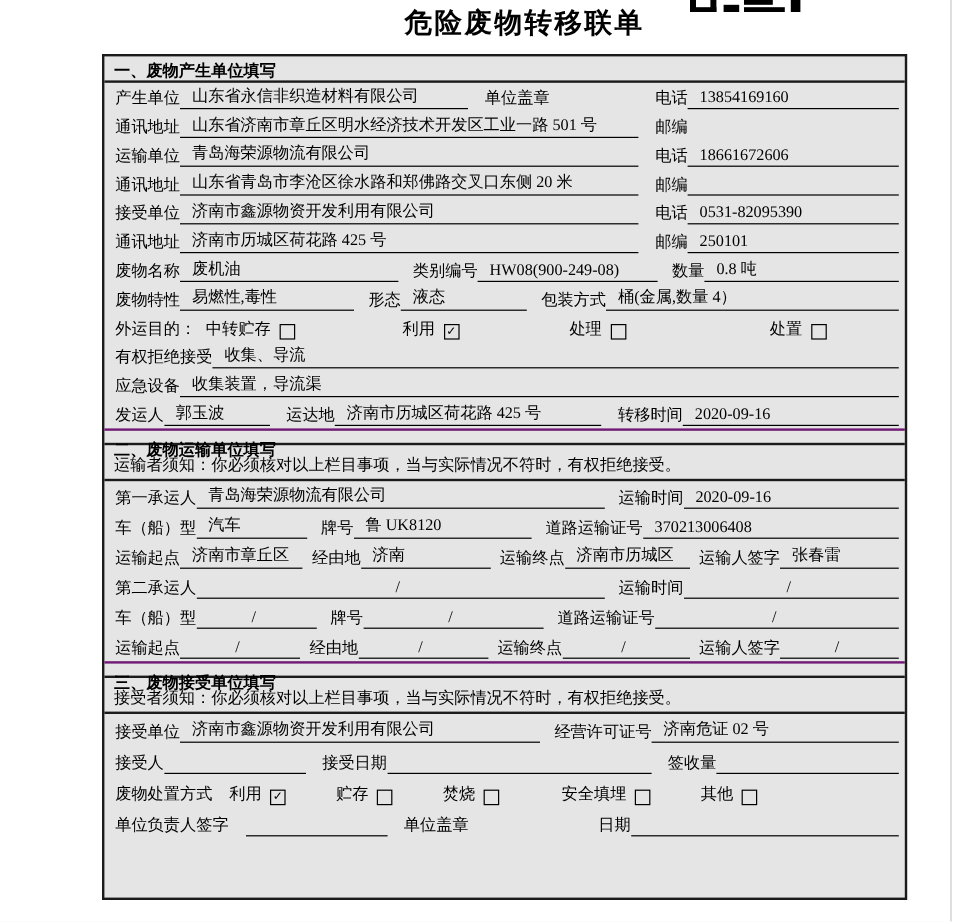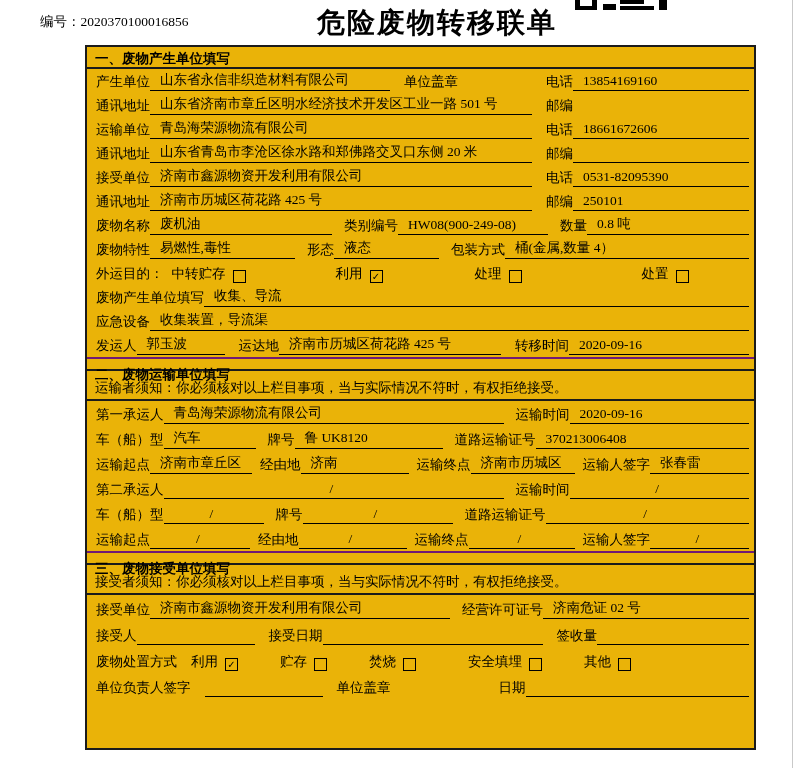--- a/index.html
+++ b/index.html
@@ -4,32 +4,32 @@
 <style>
   * { box-sizing: border-box; margin: 0; padding: 0; }
   html,body { width:796px; height:768px; background:#fff; }
   body { font-family:"Liberation Serif","DejaVu Serif",serif; color:#000; font-size:13.5px; overflow:hidden; }
   .page { position:relative; width:796px; height:768px; background:#fff; }
   .page-edge { position:absolute; right:3px; top:0; bottom:0; width:1px; background:#c9c9c9; }
 
   .serial { position:absolute; left:40px; top:13px; white-space:nowrap; }
   .doc-title { position:absolute; left:95px; width:684px; top:4px; text-align:center;
                font-family:"Liberation Sans","DejaVu Sans",sans-serif; font-weight:bold;
-               font-size:28px; letter-spacing:2px; }
+               font-size:23px; letter-spacing:2px; }
   .qr { position:absolute; left:575px; top:0; width:92px; height:10px; }
   .qr .b { position:absolute; background:#000; }
   .qr .b1 { left:0;  top:0; width:22px; height:10px; background:transparent;
             border-left:5px solid #000; border-right:5px solid #000; border-bottom:4px solid #000; }
   .qr .b2 { left:28px; top:4px; width:13px; height:6px; }
   .qr .b3 { left:45px; top:0;   width:24px; height:4px; }
   .qr .b4 { left:45px; top:6px; width:34px; height:4px; }
   .qr .b5 { left:84px; top:0;   width:8px;  height:10px; }
 
   .ftable { position:absolute; left:85px; top:45px; width:671px; height:705px;
-            border:2px solid #1b1b1b; background:#eab308; }
+            border:2px solid #1b1b1b; background:#e5e5e5; }
   .sechdr { height:22px; border-bottom:2px solid #1b1b1b; font-weight:bold;
             font-family:"Liberation Sans","DejaVu Sans",sans-serif; font-size:13.5px;
             padding:3px 0 0 8px; }
   .sechdr.mid { height:14px; border-top:2px solid #701a75; padding-top:7px; }
   .notice { height:30px; border-bottom:2px solid #1b1b1b; padding:8px 0 0 8px; }
 
   .row { display:flex; align-items:flex-end; height:24px; padding:0 5px 2px 9px; }
   .row.s2 { height:25px; } .row.s3 { height:26px; }
   .lbl { white-space:nowrap; flex:0 0 auto; }
   .val { border-bottom:1px solid #000; white-space:nowrap; padding:0 4px 1px 10px;
@@ -42,23 +42,20 @@
         margin-left:7px; font-family:"DejaVu Sans",sans-serif; font-size:10px;
         line-height:11px; text-align:center; vertical-align:-1px; flex:0 0 auto; }
   .footer { position:absolute; left:88px; top:795px; white-space:nowrap; }
 </style>
 </head>
 <body>
 
 <div class="page">
   <div class="page-edge"></div>
 
-  <div class="serial">
-    <span>编号：</span><span>2020370100016856</span>
-  </div>
   <div class="doc-title">危险废物转移联单</div>
   <div class="qr">
     <div class="b b1"></div>
     <div class="b b2"></div>
     <div class="b b3"></div>
     <div class="b b4"></div>
     <div class="b b5"></div>
   </div>
 
   <div class="ftable">
@@ -144,21 +141,21 @@
       <span class="lbl" style="margin-left:90px">利用</span>
       <span class="cb">✓</span>
       <span class="lbl" style="margin-left:92px">处理</span>
       <span class="cb"></span>
       <span class="lbl" style="margin-left:120px">处置</span>
       <span class="cb"></span>
     </div>
 
 
     <div class="row">
-      <span class="lbl">废物产生单位填写</span>
+      <span class="lbl">有权拒绝接受</span>
       <span class="val grow">收集、导流</span>
     </div>
 
     <div class="row">
       <span class="lbl">应急设备</span>
       <span class="val grow">收集装置，导流渠</span>
     </div>
 
     <div class="row">
       <span class="lbl">发运人</span>

